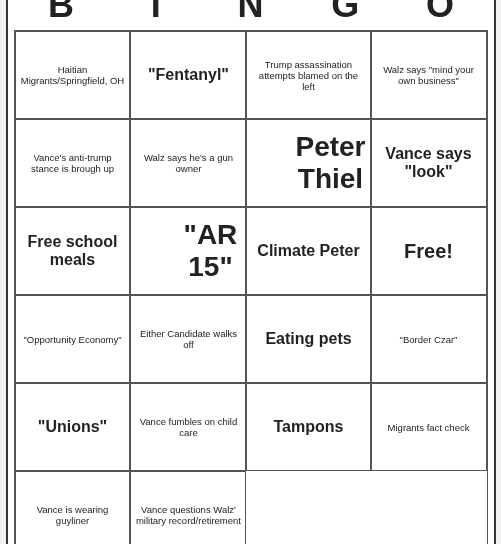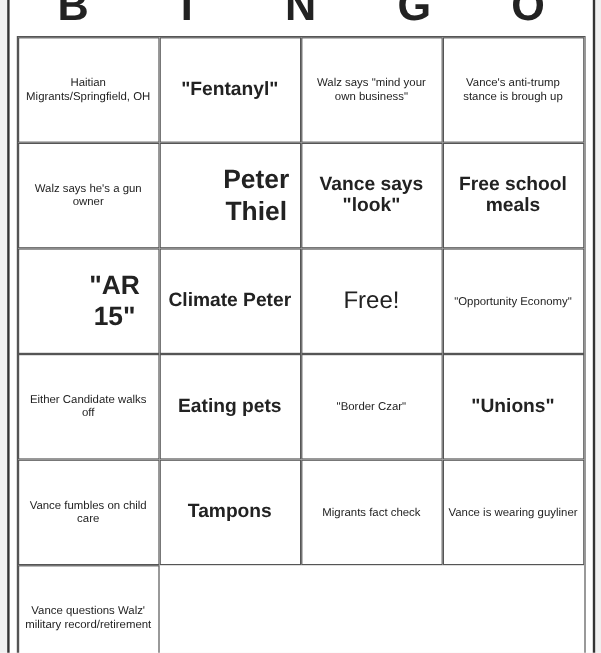--- a/index.html
+++ b/index.html
@@ -44,24 +44,24 @@
       align-items: center;
       justify-content: center;
       text-align: center;
       padding: 4px;
       font-size: 11px;
       color: #222;
       background: white;
     }
     .cell.free {
       font-size: 20px;
-      font-weight: normal;
+      font-weight: bold;
     }
     .cell.large-text {
-      font-size: 22px;
+      font-size: 28px;
       font-weight: bold;
       padding-left: 48px;
     }
     .cell.medium-text {
       font-size: 16px;
       font-weight: bold;
     }
     .cell.small-text {
       font-size: 9.5px;
     }
@@ -73,20 +73,21 @@
   <div class="bingo-header">
     <span class="bingo-letter">B</span>
     <span class="bingo-letter">I</span>
     <span class="bingo-letter">N</span>
     <span class="bingo-letter">G</span>
     <span class="bingo-letter">O</span>
   </div>
   <div class="bingo-grid">
   <div class="cell small-text">Haitian Migrants/Springfield, OH</div>
       <div class="cell medium-text">"Fentanyl"</div>
+      <div class="cell small-text">Trump assassination attempts blamed on the left</div>
       <div class="cell small-text">Walz says "mind your own business"</div>
       <div class="cell small-text">Vance's anti-trump stance is brough up</div>
       <div class="cell small-text">Walz says he's a gun owner</div>
       <div class="cell large-text">Peter Thiel</div>
       <div class="cell medium-text">Vance says "look"</div>
       <div class="cell medium-text">Free school meals</div>
       <div class="cell large-text">"AR 15"</div>
       <div class="cell medium-text">Climate Peter</div>
       <div class="cell free">Free!</div>
       <div class="cell small-text">"Opportunity Economy"</div>

